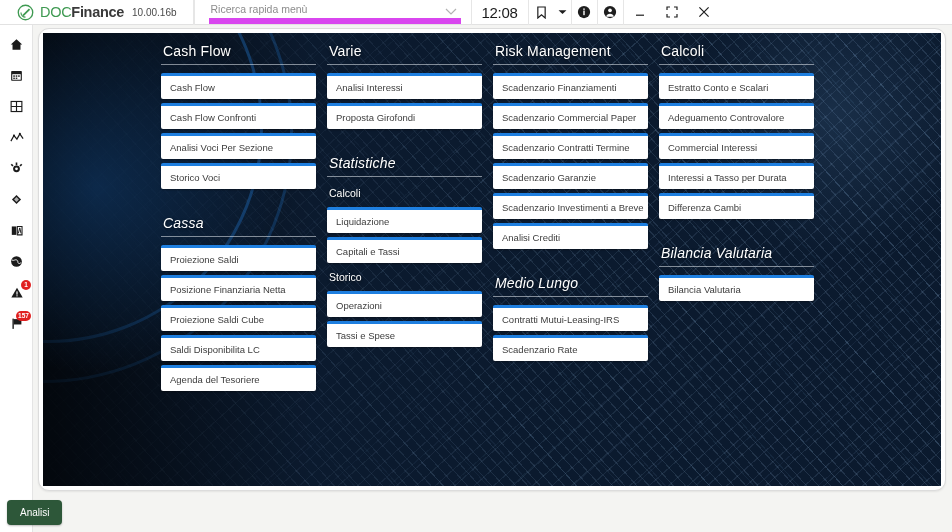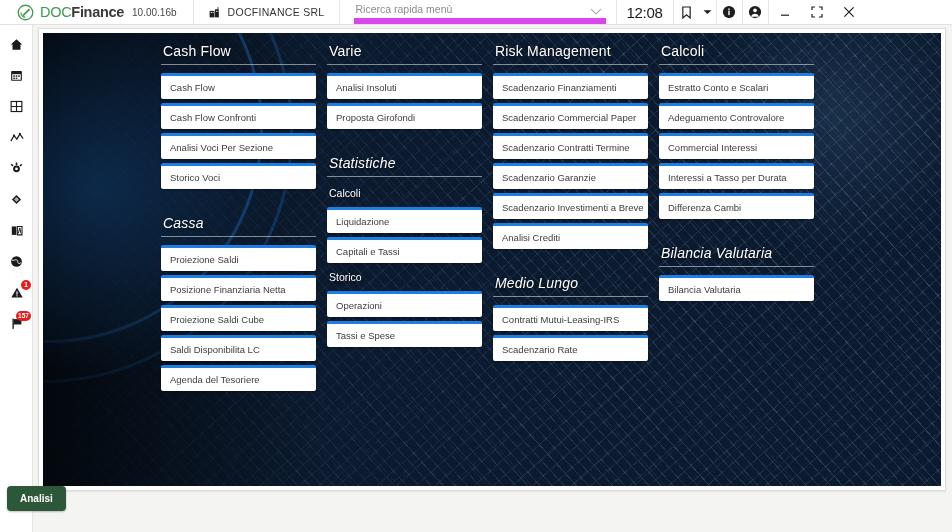--- a/index.html
+++ b/index.html
@@ -79,21 +79,21 @@
     text-align: center; font-weight: 700;
   }
   .badge.wide { min-width: 15px; }
 
   
   .card {
     position: absolute; left: 38px; top: 28px;
     width: 908px; height: 463px;
     background: #ffffff;
     border: 1px solid #dcdcdc;
-    border-radius: 0;
+    border-radius: 11px;
     padding: 4px;
     box-shadow: 0 1px 2px rgba(0,0,0,.07);
   }
   .stage {
     position: relative;
     width: 100%; height: 100%;
     overflow: hidden;
     background:
       radial-gradient(ellipse 60% 80% at 8% 30%, rgba(0,0,0,.55), rgba(0,0,0,0) 70%),
       linear-gradient(115deg, #050c18 0%, #061226 22%, #0c2palette 22%, #102c4d 48%, #1b3d63 70%, #2b5077 88%, #35597f 100%);
@@ -151,59 +151,46 @@
     height: 26px; margin-bottom: 4px;
     display: flex; align-items: center;
     padding-left: 9px;
     font-size: 9.5px; color: #3c3c3c;
     box-shadow: 0 1px 2px rgba(0,0,0,.35);
     cursor: pointer; white-space: nowrap; overflow: hidden;
   }
 
   
   .bottom-tab {
-    position: absolute; left: 7px; bottom: 21px;
+    position: absolute; left: 7px; bottom: 7px;
     background: #2d5739; color: #ffffff;
     font-size: 10px; border-radius: 4px;
     padding: 7px 13px;
     box-shadow: 0 1px 2px rgba(0,0,0,.25);
     cursor: pointer;
-    font-weight: bold;
   }
 </style>
 </head>
 <body>
 
 <div class="topbar">
 
   <div class="brand">
     <svg class="brand-icon" viewBox="0 0 24 24">
       <circle cx="12" cy="12" r="10.2" fill="none" stroke="#3f9a52" stroke-width="1.9"></circle>
       <path d="M16.8 6.4 L8.6 14.6 L7.4 17.6 L10.4 16.4 L18.6 8.2 Z" fill="#3f9a52"></path>
       <path d="M5.6 12 a6.4 6.4 0 0 0 6.4 6.4" fill="none" stroke="#3f9a52" stroke-width="1.7"></path>
     </svg>
     <span class="brand-doc">DOC</span>
       <span class="brand-fin">Finance</span>
     <span class="brand-ver">10.00.16b</span>
   </div>
 
   <div class="topdiv" style="margin-left:16px"></div>
 
-  <div class="company">
-    <svg width="13" height="13" viewBox="0 0 24 24">
-      <rect x="3" y="9" width="9" height="12" fill="#1d1d1d"></rect>
-      <rect x="13" y="6" width="7" height="15" fill="#1d1d1d"></rect>
-      <rect x="17.6" y="2" width="1.5" height="4" fill="#1d1d1d"></rect>
-      <rect x="5" y="11" width="2" height="2" fill="#fff"></rect>
-      <rect x="8.4" y="11" width="2" height="2" fill="#fff"></rect>
-      <rect x="15" y="9" width="1.6" height="1.8" fill="#fff"></rect>
-      <rect x="17.6" y="9" width="1.6" height="1.8" fill="#fff"></rect>
-    </svg>
-    <span class="company-name">DOCFINANCE SRL</span>
-  </div>
 
   <div class="topdiv"></div>
 
   <div class="searchwrap">
     <input class="searchbox" type="text" placeholder="Ricerca rapida menù" style="">
     <svg class="search-chevron" width="12" height="8" viewBox="0 0 12 8">
       <path d="M1 1 L6 6 L11 1" fill="none" stroke="#b2b2b2" stroke-width="1.2"></path>
     </svg>
   </div>
 
@@ -365,21 +352,21 @@
         <div class="col-h spaced">Cassa</div>
         <div class="mitem">Proiezione Saldi</div>
         <div class="mitem">Posizione Finanziaria Netta</div>
         <div class="mitem">Proiezione Saldi Cube</div>
         <div class="mitem">Saldi Disponibilita LC</div>
         <div class="mitem">Agenda del Tesoriere</div>
       </div>
 
       <div class="col">
         <div class="col-h">Varie</div>
-        <div class="mitem">Analisi Insoluti</div>
+        <div class="mitem">Analisi Interessi</div>
         <div class="mitem">Proposta Girofondi</div>
 
         <div class="col-h spaced">Statistiche</div>
         <div class="sub-h">Calcoli</div>
         <div class="mitem">Liquidazione</div>
         <div class="mitem">Capitali e Tassi</div>
         <div class="sub-h" style="margin-top:6px">Storico</div>
         <div class="mitem">Operazioni</div>
         <div class="mitem">Tassi e Spese</div>
       </div>

